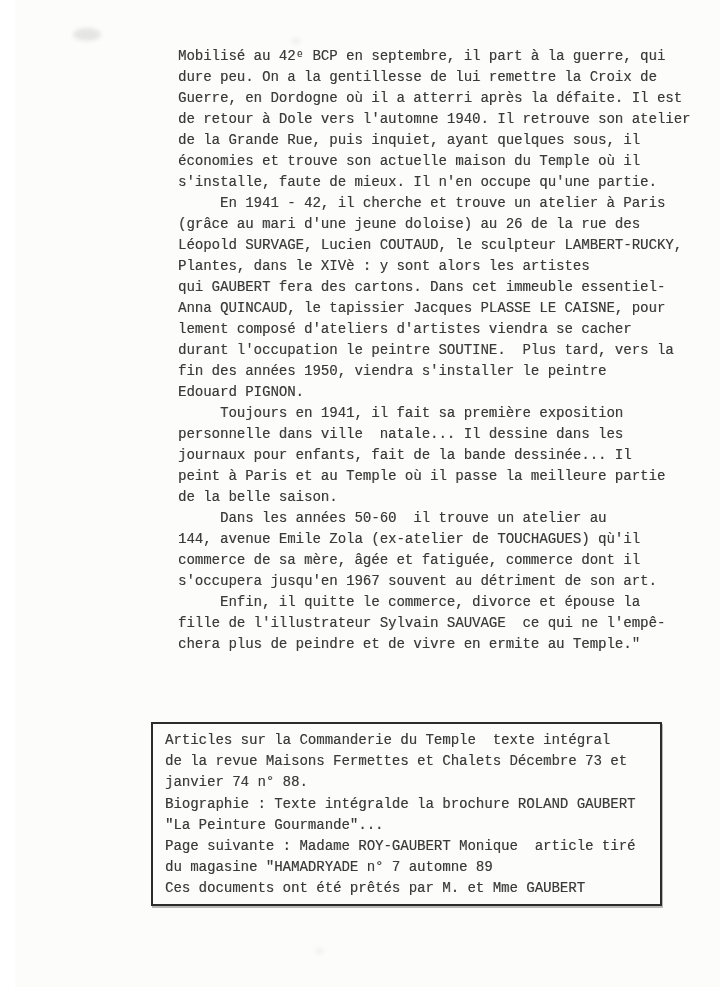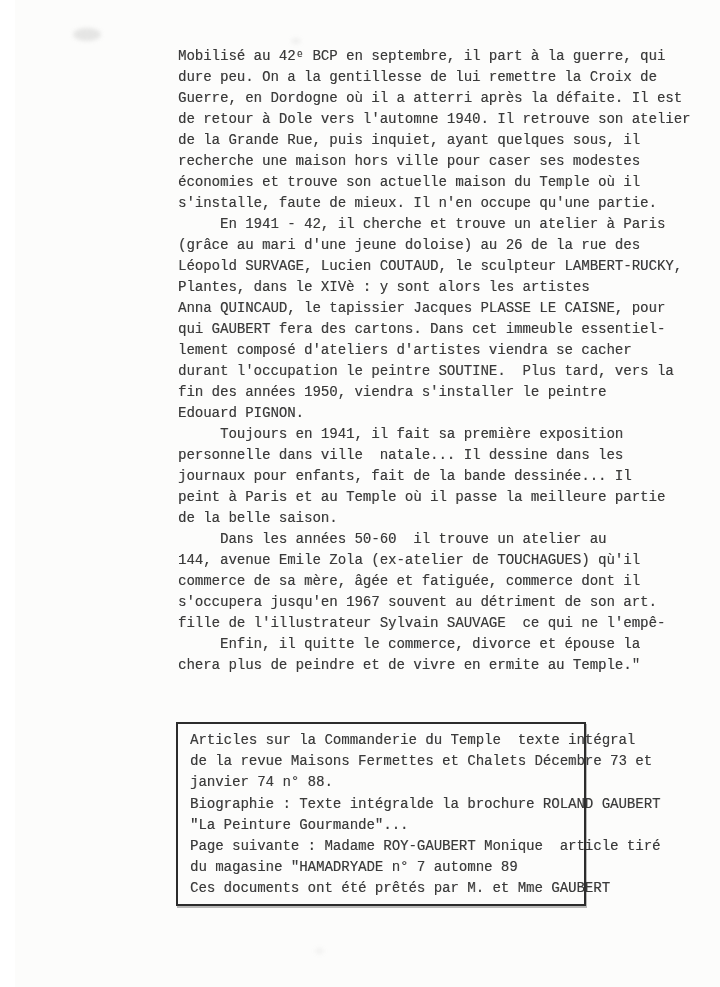--- a/index.html
+++ b/index.html
@@ -29,23 +29,23 @@
   .text-line, .note-line {
     white-space: pre;
     font-size: 14px;
     line-height: 21px;
     letter-spacing: 0px;
     color: var(--ink, #3a3a3a);
     text-shadow: 0.4px 0.4px 0.5px rgba(58,58,58,0.45);
   }
   .note-box {
     position: absolute;
-    left: 161px;
+    left: 136px;
     top: 722px;
-    width: 410px;
+    width: 511px;
     height: 184px;
     box-sizing: border-box;
     border: 2px solid var(--box-border, #2c2c2c);
     box-shadow: 1px 2px 0 rgba(130,130,130,0.55);
     padding: 6px 12px;
     background: transparent;
   }
   .note-box .note-line {
     line-height: 21.2px;
   }
@@ -66,44 +66,43 @@
   <div class="smudge smudge-a"></div>
   <div class="smudge smudge-b"></div>
   <div class="smudge smudge-c"></div>
 
   <div class="body-text">
       <div class="text-line">Mobilisé au 42ᵉ BCP en septembre, il part à la guerre, qui</div>
       <div class="text-line">dure peu. On a la gentillesse de lui remettre la Croix de</div>
       <div class="text-line">Guerre, en Dordogne où il a atterri après la défaite. Il est</div>
       <div class="text-line">de retour à Dole vers l'automne 1940. Il retrouve son atelier</div>
       <div class="text-line">de la Grande Rue, puis inquiet, ayant quelques sous, il</div>
-      <div class="text-line">recherche une maison hors ville pour caser ses modestes</div>
       <div class="text-line">économies et trouve son actuelle maison du Temple où il</div>
       <div class="text-line">s'installe, faute de mieux. Il n'en occupe qu'une partie.</div>
       <div class="text-line">     En 1941 - 42, il cherche et trouve un atelier à Paris</div>
       <div class="text-line">(grâce au mari d'une jeune doloise) au 26 de la rue des</div>
       <div class="text-line">Léopold SURVAGE, Lucien COUTAUD, le sculpteur LAMBERT-RUCKY,</div>
       <div class="text-line">Plantes, dans le XIVè : y sont alors les artistes</div>
+      <div class="text-line">qui GAUBERT fera des cartons. Dans cet immeuble essentiel-</div>
       <div class="text-line">Anna QUINCAUD, le tapissier Jacques PLASSE LE CAISNE, pour</div>
-      <div class="text-line">qui GAUBERT fera des cartons. Dans cet immeuble essentiel-</div>
       <div class="text-line">lement composé d'ateliers d'artistes viendra se cacher</div>
       <div class="text-line">durant l'occupation le peintre SOUTINE.  Plus tard, vers la</div>
       <div class="text-line">fin des années 1950, viendra s'installer le peintre</div>
       <div class="text-line">Edouard PIGNON.</div>
       <div class="text-line">     Toujours en 1941, il fait sa première exposition</div>
       <div class="text-line">personnelle dans ville  natale... Il dessine dans les</div>
       <div class="text-line">journaux pour enfants, fait de la bande dessinée... Il</div>
       <div class="text-line">peint à Paris et au Temple où il passe la meilleure partie</div>
       <div class="text-line">de la belle saison.</div>
       <div class="text-line">     Dans les années 50-60  il trouve un atelier au</div>
       <div class="text-line">144, avenue Emile Zola (ex-atelier de TOUCHAGUES) qù'il</div>
       <div class="text-line">commerce de sa mère, âgée et fatiguée, commerce dont il</div>
       <div class="text-line">s'occupera jusqu'en 1967 souvent au détriment de son art.</div>
+      <div class="text-line">     Enfin, il quitte le commerce, divorce et épouse la</div>
       <div class="text-line">fille de l'illustrateur Sylvain SAUVAGE  ce qui ne l'empê-</div>
-      <div class="text-line">     Enfin, il quitte le commerce, divorce et épouse la</div>
       <div class="text-line">chera plus de peindre et de vivre en ermite au Temple."</div>
     </div>
 
   <div class="note-box">
     <div>
         <div class="note-line">Articles sur la Commanderie du Temple  texte intégral</div>
         <div class="note-line">de la revue Maisons Fermettes et Chalets Décembre 73 et</div>
         <div class="note-line">janvier 74 n° 88.</div>
         <div class="note-line">Biographie : Texte intégralde la brochure ROLAND GAUBERT</div>
         <div class="note-line">"La Peinture Gourmande"...</div>

